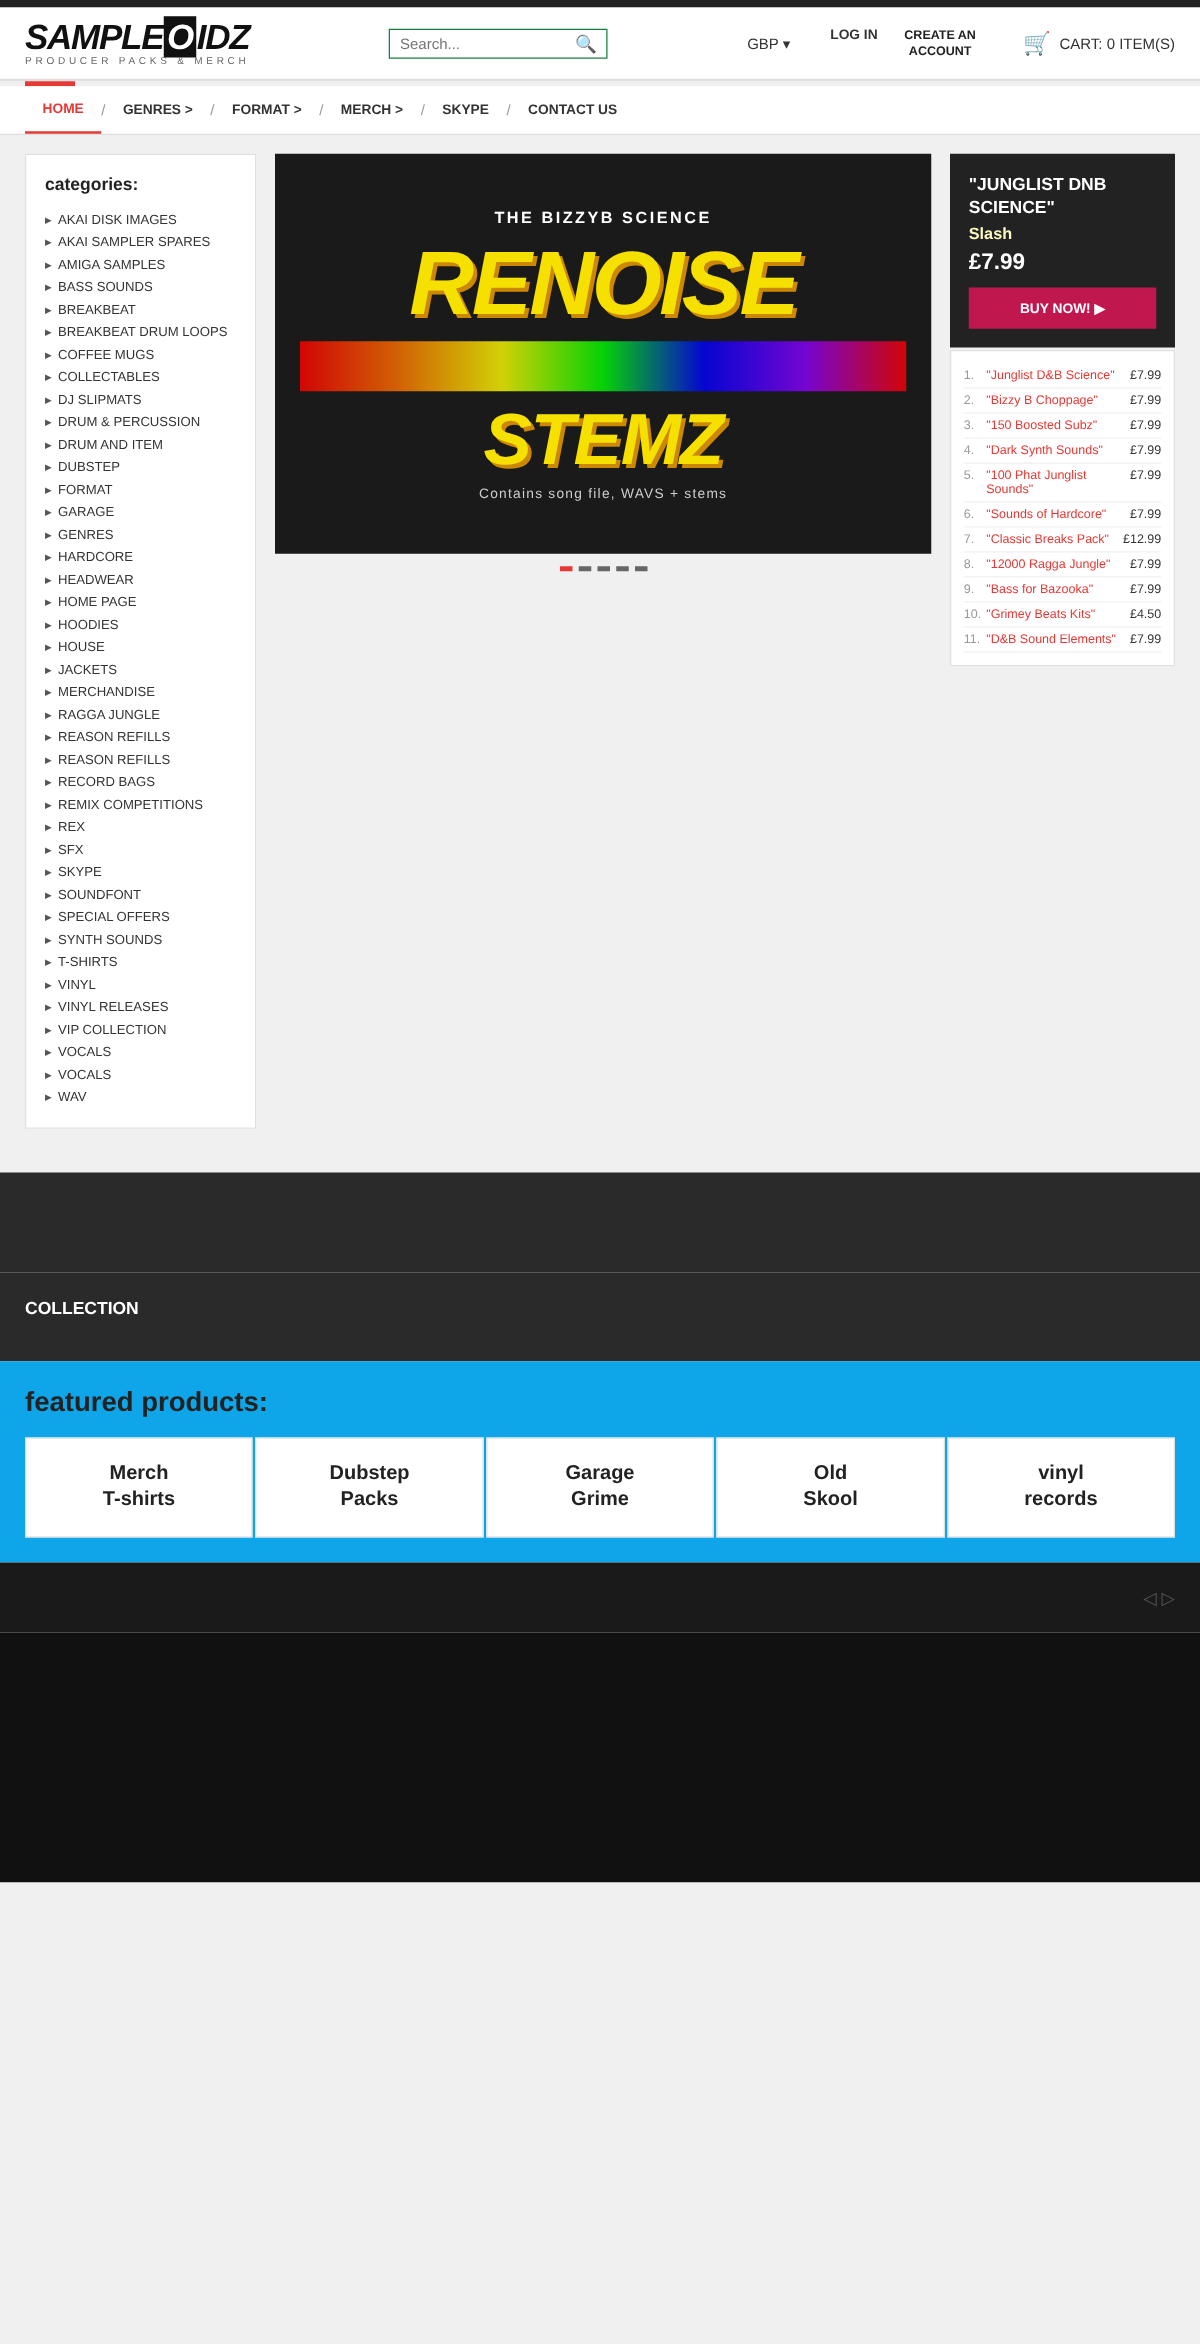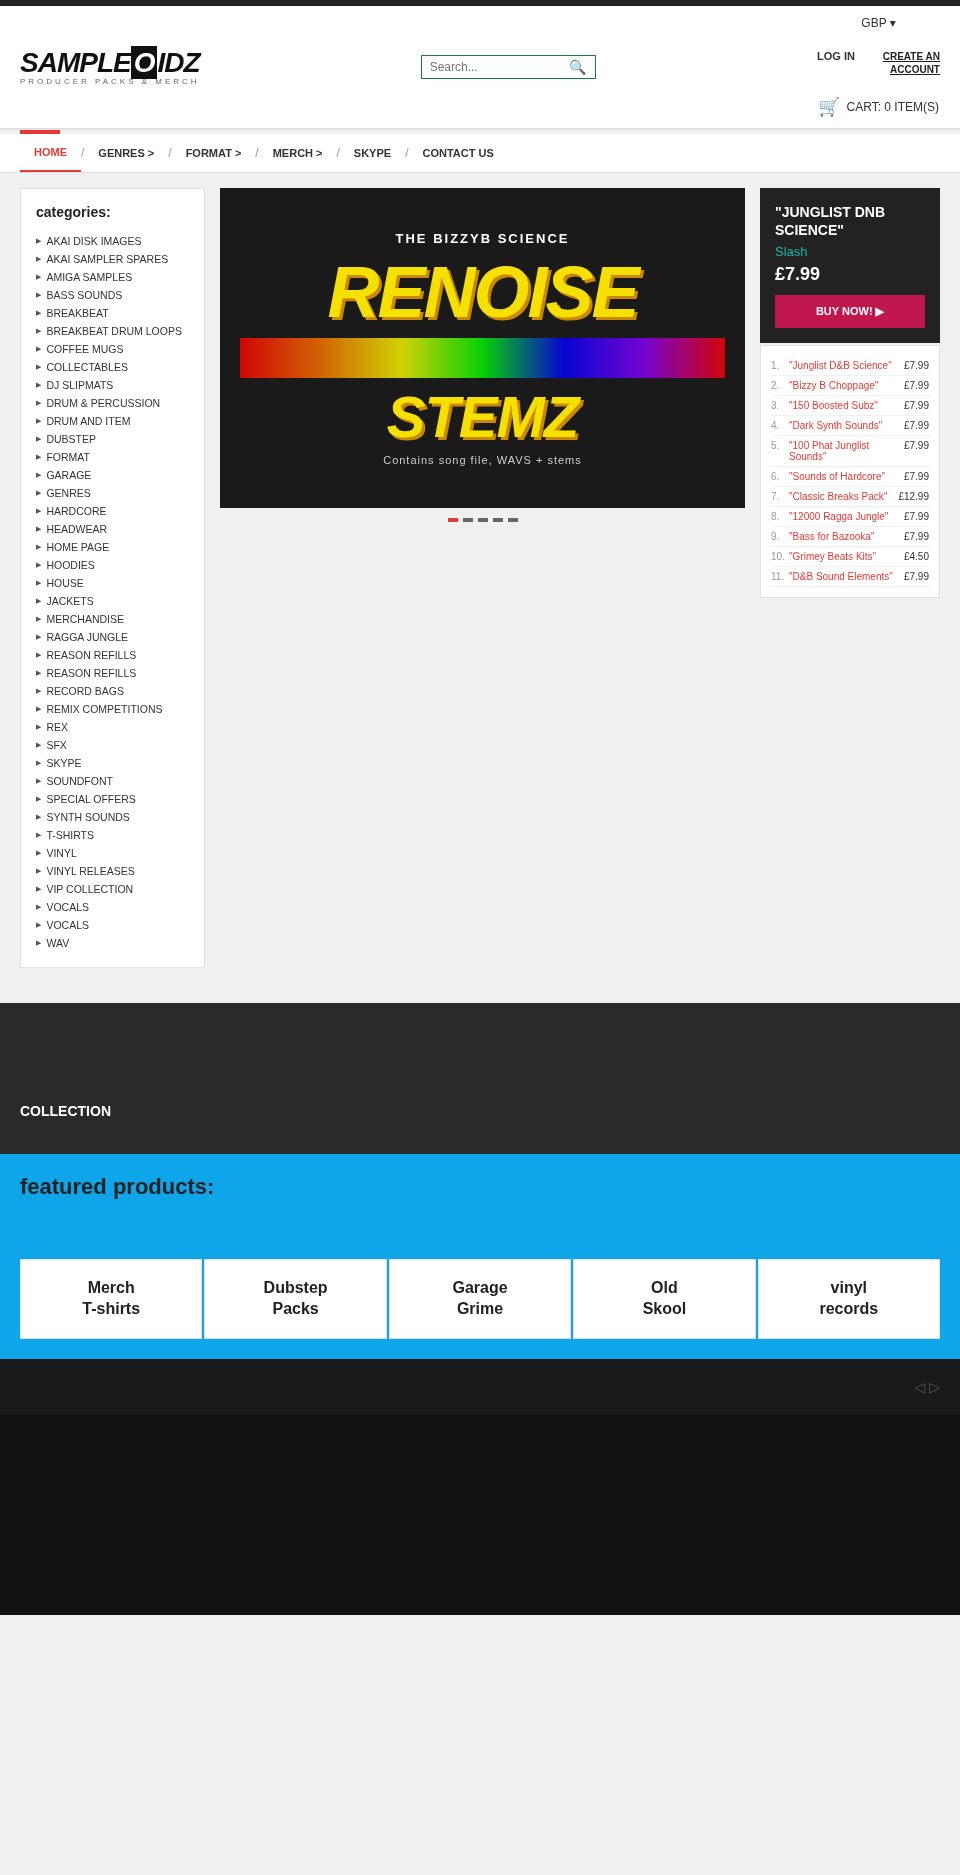--- a/index.html
+++ b/index.html
@@ -10,21 +10,21 @@
 
     
     .header { background: #fff; padding: 10px 20px; display: flex; align-items: center; justify-content: space-between; border-bottom: 2px solid #e0e0e0; }
     .logo-area {}
     .logo-text { font-size: 28px; font-weight: 900; color: #111; letter-spacing: -1px; font-style: italic; line-height: 1; }
     .logo-sub { font-size: 8px; letter-spacing: 3px; color: #666; text-transform: uppercase; }
     .header-center { display: flex; align-items: center; gap: 20px; }
     .search-box { display: flex; align-items: center; border: 1px solid #15803d; padding: 3px 8px; }
     .search-box input { border: none; outline: none; font-size: 12px; width: 140px; }
     .search-icon { color: #666; font-size: 14px; cursor: pointer; }
-    .header-right { display: flex; align-items: center; gap: 20px; flex-direction: column; }
+    .header-right { display: flex; align-items: center; gap: 32px; }
     .currency { font-size: 12px; color: #333; cursor: pointer; }
     .nav-links { display: flex; gap: 15px; font-size: 11px; }
     .nav-link { color: #333; text-decoration: none; text-transform: uppercase; font-weight: bold; }
     .cart-area { display: flex; align-items: center; gap: 6px; font-size: 12px; color: #333; }
     .cart-icon { color: #e53935; font-size: 18px; }
 
     
     .accent-bar { height: 4px; background: #e53935; width: 40px; margin: 0 0 0 20px; }
 
     
@@ -55,21 +55,21 @@
     .banner-waveform { height: 40px; background: linear-gradient(90deg, #ff0000, #ff7700, #ffff00, #00ff00, #0000ff, #8b00ff, #ff0000); margin: 10px 0; opacity: 0.8; }
     .banner-desc { color: #ccc; font-size: 11px; letter-spacing: 1px; margin-top: 8px; }
     .banner-dots { display: flex; justify-content: center; gap: 5px; margin-top: 10px; }
     .banner-dot { width: 10px; height: 4px; background: #e53935; }
     .banner-dot.inactive { background: #666; }
 
     
     .right-panel { width: 180px; flex-shrink: 0; }
     .featured-product { background: #222; color: #fff; padding: 15px; margin-bottom: 2px; }
     .product-title { font-size: 14px; font-weight: bold; color: #fff; line-height: 1.3; margin-bottom: 5px; }
-    .product-artist { color: #14b8a6; font-size: 13px; font-weight: normal; margin-bottom: 5px; }
+    .product-artist { color: #fef9c3; font-size: 13px; font-weight: bold; margin-bottom: 5px; }
     .product-price { font-size: 18px; font-weight: bold; color: #fff; margin-bottom: 10px; }
     .buy-now-btn { background: #c0174e; color: #fff; border: none; padding: 10px 14px; font-size: 11px; font-weight: bold; text-transform: uppercase; cursor: pointer; width: 100%; display: flex; align-items: center; justify-content: center; gap: 5px; }
 
     .track-list { background: #fff; border: 1px solid #e0e0e0; padding: 10px; }
     .track-item { display: flex; justify-content: space-between; align-items: flex-start; padding: 4px 0; border-bottom: 1px solid #f0f0f0; font-size: 10px; }
     .track-num { color: #999; min-width: 18px; }
     .track-name { color: #e53935; flex: 1; cursor: pointer; }
     .track-price { color: #333; }
 
     
@@ -77,21 +77,21 @@
     .footer-dark-content { max-width: 960px; margin: 0 auto; }
 
     
     .collection-section { background: #2a2a2a; padding: 20px; }
     .collection-title { color: #fff; font-size: 14px; font-weight: bold; margin-bottom: 15px; }
 
     
     .featured-section { background: #0ea5e9; padding: 20px; }
     .featured-title { font-size: 22px; font-weight: bold; color: #222; margin-bottom: 15px; }
     .featured-grid { display: flex; gap: 2px; }
-    .featured-item { background: #fff; flex: 1; padding: 10px 10px; text-align: center; font-size: 16px; font-weight: bold; color: #222; line-height: 1.3; border: 1px solid #e0e0e0; min-height: 80px; display: flex; align-items: center; justify-content: center; margin-top: 44px; }
+    .featured-item { background: #fff; flex: 1; padding: 10px 10px; text-align: center; font-size: 16px; font-weight: bold; color: #222; line-height: 1.3; border: 1px solid #e0e0e0; min-height: 80px; display: flex; align-items: center; justify-content: center; }
 
     
     .bottom-footer { background: #1a1a1a; padding: 20px; }
     .bottom-footer-content { max-width: 960px; margin: 0 auto; display: flex; justify-content: flex-end; align-items: center; }
     .scroll-arrows { color: #555; font-size: 14px; }
 
     
     .very-bottom { background: #111; height: 200px; }
   </style>
 </head>
@@ -111,21 +111,21 @@
     <div class="search-box">
       <input type="text" placeholder="Search..." style="">
       <span class="search-icon">🔍</span>
     </div>
   </div>
 
   <div class="header-right">
     <span class="currency">GBP ▾</span>
     <div class="nav-links">
       <a class="nav-link">LOG IN</a>
-      <a class="nav-link" style="color:#222;font-size:10px;line-height:1.3;text-align:right;max-width:70px;text-decoration:underline;">CREATE AN ACCOUNT</a>
+      <a class="nav-link" style="color:#222;font-size:10px;line-height:1.3;text-align:center;max-width:70px;">CREATE AN ACCOUNT</a>
     </div>
     <div class="cart-area">
       <span class="cart-icon">🛒</span>
       <span>CART: 0 ITEM(S)</span>
     </div>
   </div>
 </div>
 
 <div class="accent-bar"></div>
 

